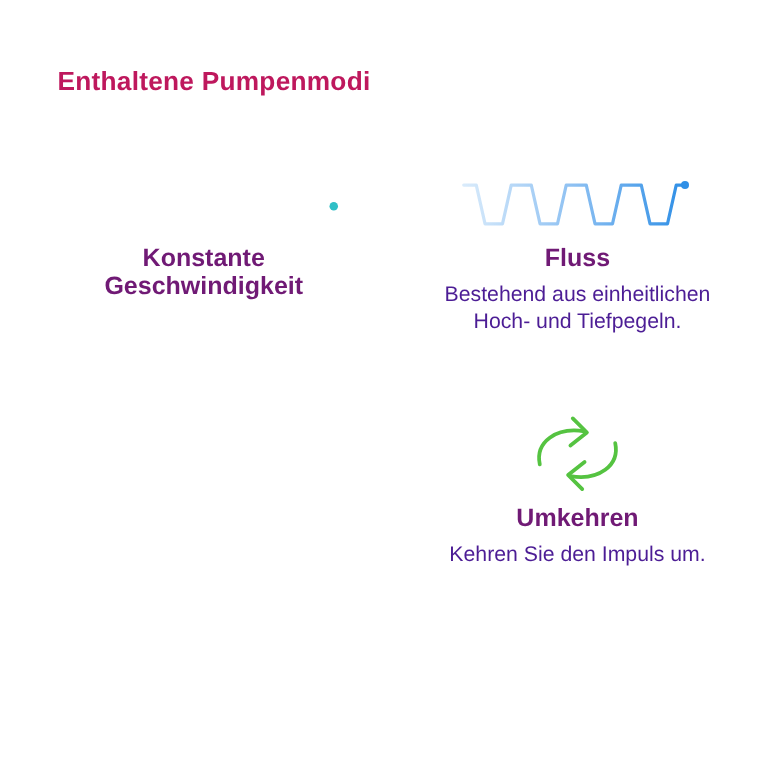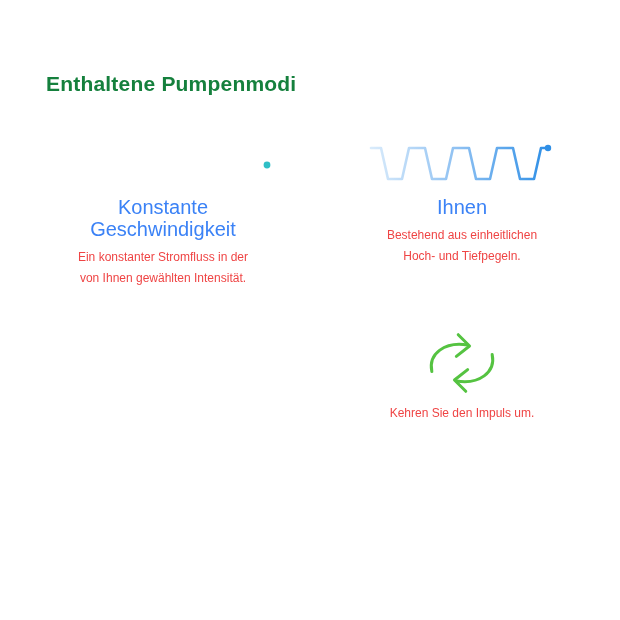--- a/index.html
+++ b/index.html
@@ -9,24 +9,24 @@
     background:#ffffff;
     font-family:"Liberation Sans","DejaVu Sans",sans-serif;
     position:relative;
     overflow:hidden;
     -webkit-font-smoothing:antialiased;
   }
   .stage{position:absolute;inset:0;}
 
   .page-title{
     position:absolute;
-    left:46px;top:58px;
+    left:46px;top:40px;
     font-size:21px;
     font-weight:700;
-    color:#15803d;
+    color:#be185d;
     letter-spacing:.2px;
     white-space:nowrap;
   }
 
   .cell{
     position:absolute;
     width:290px;
     text-align:center;
   }
   #cell-0{left:18px;top:140px;}
@@ -39,29 +39,29 @@
     display:flex;
     align-items:center;
     justify-content:center;
   }
   .row2 .icon-box{height:66px;}
 
   .card-title{
     margin:8px 0 0 0;
     font-size:20px;
     line-height:22px;
-    font-weight:400;
-    color:#3b82f6;
+    font-weight:700;
+    color:#701a75;
     white-space:pre-line;
   }
   .card-desc{
     margin:7px 0 0 0;
-    font-size:12px;
+    font-size:17px;
     line-height:21px;
-    color:#ef4444;
+    color:#4c1d95;
     white-space:pre-line;
   }
   svg{display:block;}
 </style>
 </head>
 <body>
 
 <div class="stage">
 
   <h1 class="page-title">Enthaltene Pumpenmodi</h1>
@@ -77,55 +77,54 @@
               <stop offset="1" stop-color="#2db9c4" stop-opacity="1"></stop>
             </linearGradient>
           </defs>
           <line x1="3" y1="11" x2="215" y2="11" stroke="url(#gradTeal)" stroke-width="2.6" stroke-linecap="round"></line>
           <circle cx="216" cy="11" r="3.4" fill="#2fbfc6"></circle>
         </svg>
       </span>
     </div>
     <h2 class="card-title">Konstante
 Geschwindigkeit</h2>
-    <p class="card-desc">Ein konstanter Stromfluss in der
-von Ihnen gewählten Intensität.</p>
   </section>
 
   <section class="cell" id="cell-1">
     <div class="icon-box">
       <span>
         <svg width="186" height="42" viewBox="0 0 186 42" aria-hidden="true">
           <defs>
             <linearGradient id="gradBlue" x1="0" y1="0" x2="1" y2="0">
               <stop offset="0" stop-color="#d9ebfb"></stop>
               <stop offset="0.5" stop-color="#8dc0f2"></stop>
               <stop offset="1" stop-color="#2f8fe6"></stop>
             </linearGradient>
           </defs>
           <path d="M2,5 h10 l7,31 h14 l7,-31 h16 l7,31 h14 l7,-31 h16 l7,31 h14 l7,-31 h16 l7,31 h14 l7,-31 h6" fill="none" stroke="url(#gradBlue)" stroke-width="2.6" stroke-linejoin="round" stroke-linecap="round"></path>
           <circle cx="179" cy="5" r="3.2" fill="#2f8fe6"></circle>
         </svg>
       </span>
     </div>
-    <h2 class="card-title">Ihnen</h2>
+    <h2 class="card-title">Fluss</h2>
     <p class="card-desc">Bestehend aus einheitlichen
 Hoch- und Tiefpegeln.</p>
   </section>
 
 
   <section class="cell row2" id="cell-3">
     <div class="icon-box">
       <span>
         <svg width="74" height="66" viewBox="0 0 78 70" aria-hidden="true">
           <g fill="none" stroke="#55c341" stroke-width="3.2" stroke-linecap="round" stroke-linejoin="round">
             <path d="M7,44 C3,25 21,12 45,16"></path>
             <path d="M35,5 L47,17 L33,28"></path>
             <path d="M71,26 C75,45 57,58 33,54"></path>
             <path d="M43,65 L31,53 L45,42"></path>
           </g>
         </svg>
       </span>
     </div>
+    <h2 class="card-title">Umkehren</h2>
     <p class="card-desc">Kehren Sie den Impuls um.</p>
   </section>
 
 </div>
 
 </body></html>

